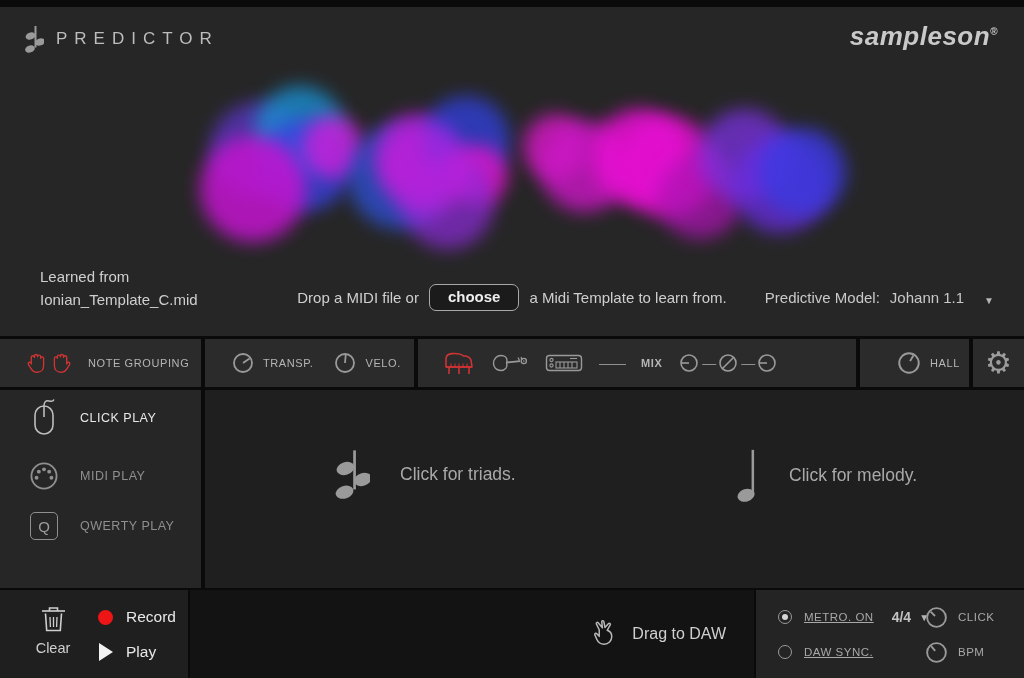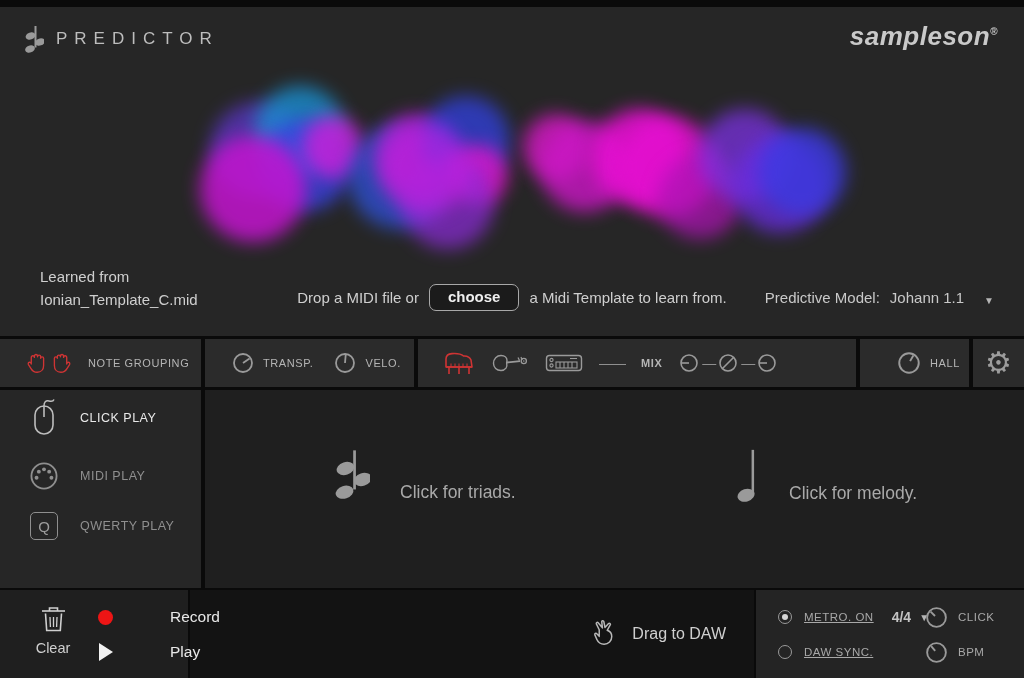--- a/index.html
+++ b/index.html
@@ -40,32 +40,32 @@
   .gear-glyph { font-size:30px; color:#9c9c9c; cursor:pointer; line-height:1; }
 
   
   .sidebar { position:absolute; left:0; top:390px; width:201px; height:198px; background:#262626; }
   .main-panel { position:absolute; left:205px; top:390px; width:819px; height:198px; background:#1f1f1f; }
   .side-item { position:absolute; left:0; width:201px; height:52px; display:flex; align-items:center; padding-left:22px; cursor:pointer; }
   .side-icon { width:44px; display:flex; justify-content:center; }
   .side-label { margin-left:14px; font-size:12.5px; letter-spacing:0.5px; color:#8f8f8f; }
   .side-item.active .side-label { color:#e8e8e8; }
   .qkey { width:28px; height:28px; border:1.5px solid #8f8f8f; border-radius:5px; color:#9c9c9c; font-size:15px; display:flex; align-items:center; justify-content:center; }
-  .click-group { position:absolute; display:flex; align-items:flex-end; gap:30px; cursor:pointer; }
+  .click-group { position:absolute; display:flex; align-items:center; gap:30px; cursor:pointer; }
   .click-label { color:#a9a9a9; font-size:17.5px; }
 
   
   .bottom-left { position:absolute; left:0; top:590px; width:188px; height:88px; background:#1f1f1f; }
   .bottom-mid { position:absolute; left:190px; top:590px; width:564px; height:88px; background:#131313; }
   .bottom-right { position:absolute; left:756px; top:590px; width:268px; height:88px; background:#242424; }
   .clear-btn { position:absolute; left:30px; top:604px; width:46px; text-align:center; cursor:pointer; }
   .clear-label { display:block; margin-top:5px; color:#cfcfcf; font-size:14.5px; }
   .record-btn { position:absolute; left:98px; top:608px; display:flex; align-items:center; gap:13px; cursor:pointer; }
   .record-dot { width:15px; height:15px; border-radius:50%; background:#ed1515; }
-  .transport-label { color:#e8e8e8; font-size:15.5px;margin-left:44px; }
+  .transport-label { color:#e8e8e8; font-size:15.5px; }
   .play-btn { position:absolute; left:99px; top:643px; display:flex; align-items:center; gap:13px; cursor:pointer; }
   .play-tri { width:0; height:0; border-left:14px solid #f2f2f2; border-top:9px solid transparent; border-bottom:9px solid transparent; }
   .drag-daw { position:absolute; right:28px; top:0; height:88px; display:flex; align-items:center; gap:14px; cursor:pointer; }
   .drag-label { color:#cfcfcf; font-size:16px; }
 
   .sync-row { position:absolute; left:22px; width:232px; display:flex; align-items:center; }
   .radio { width:14px; height:14px; border:1.5px solid #9a9a9a; border-radius:50%; display:flex; align-items:center; justify-content:center; flex:0 0 auto; cursor:pointer; }
   .radio .dot { width:6px; height:6px; border-radius:50%; background:#d6d6d6; display:none; }
   .radio.on .dot { display:block; }
   .sync-label { margin-left:12px; color:#a8a8a8; font-size:11.5px; letter-spacing:0.5px;text-decoration:underline; }

